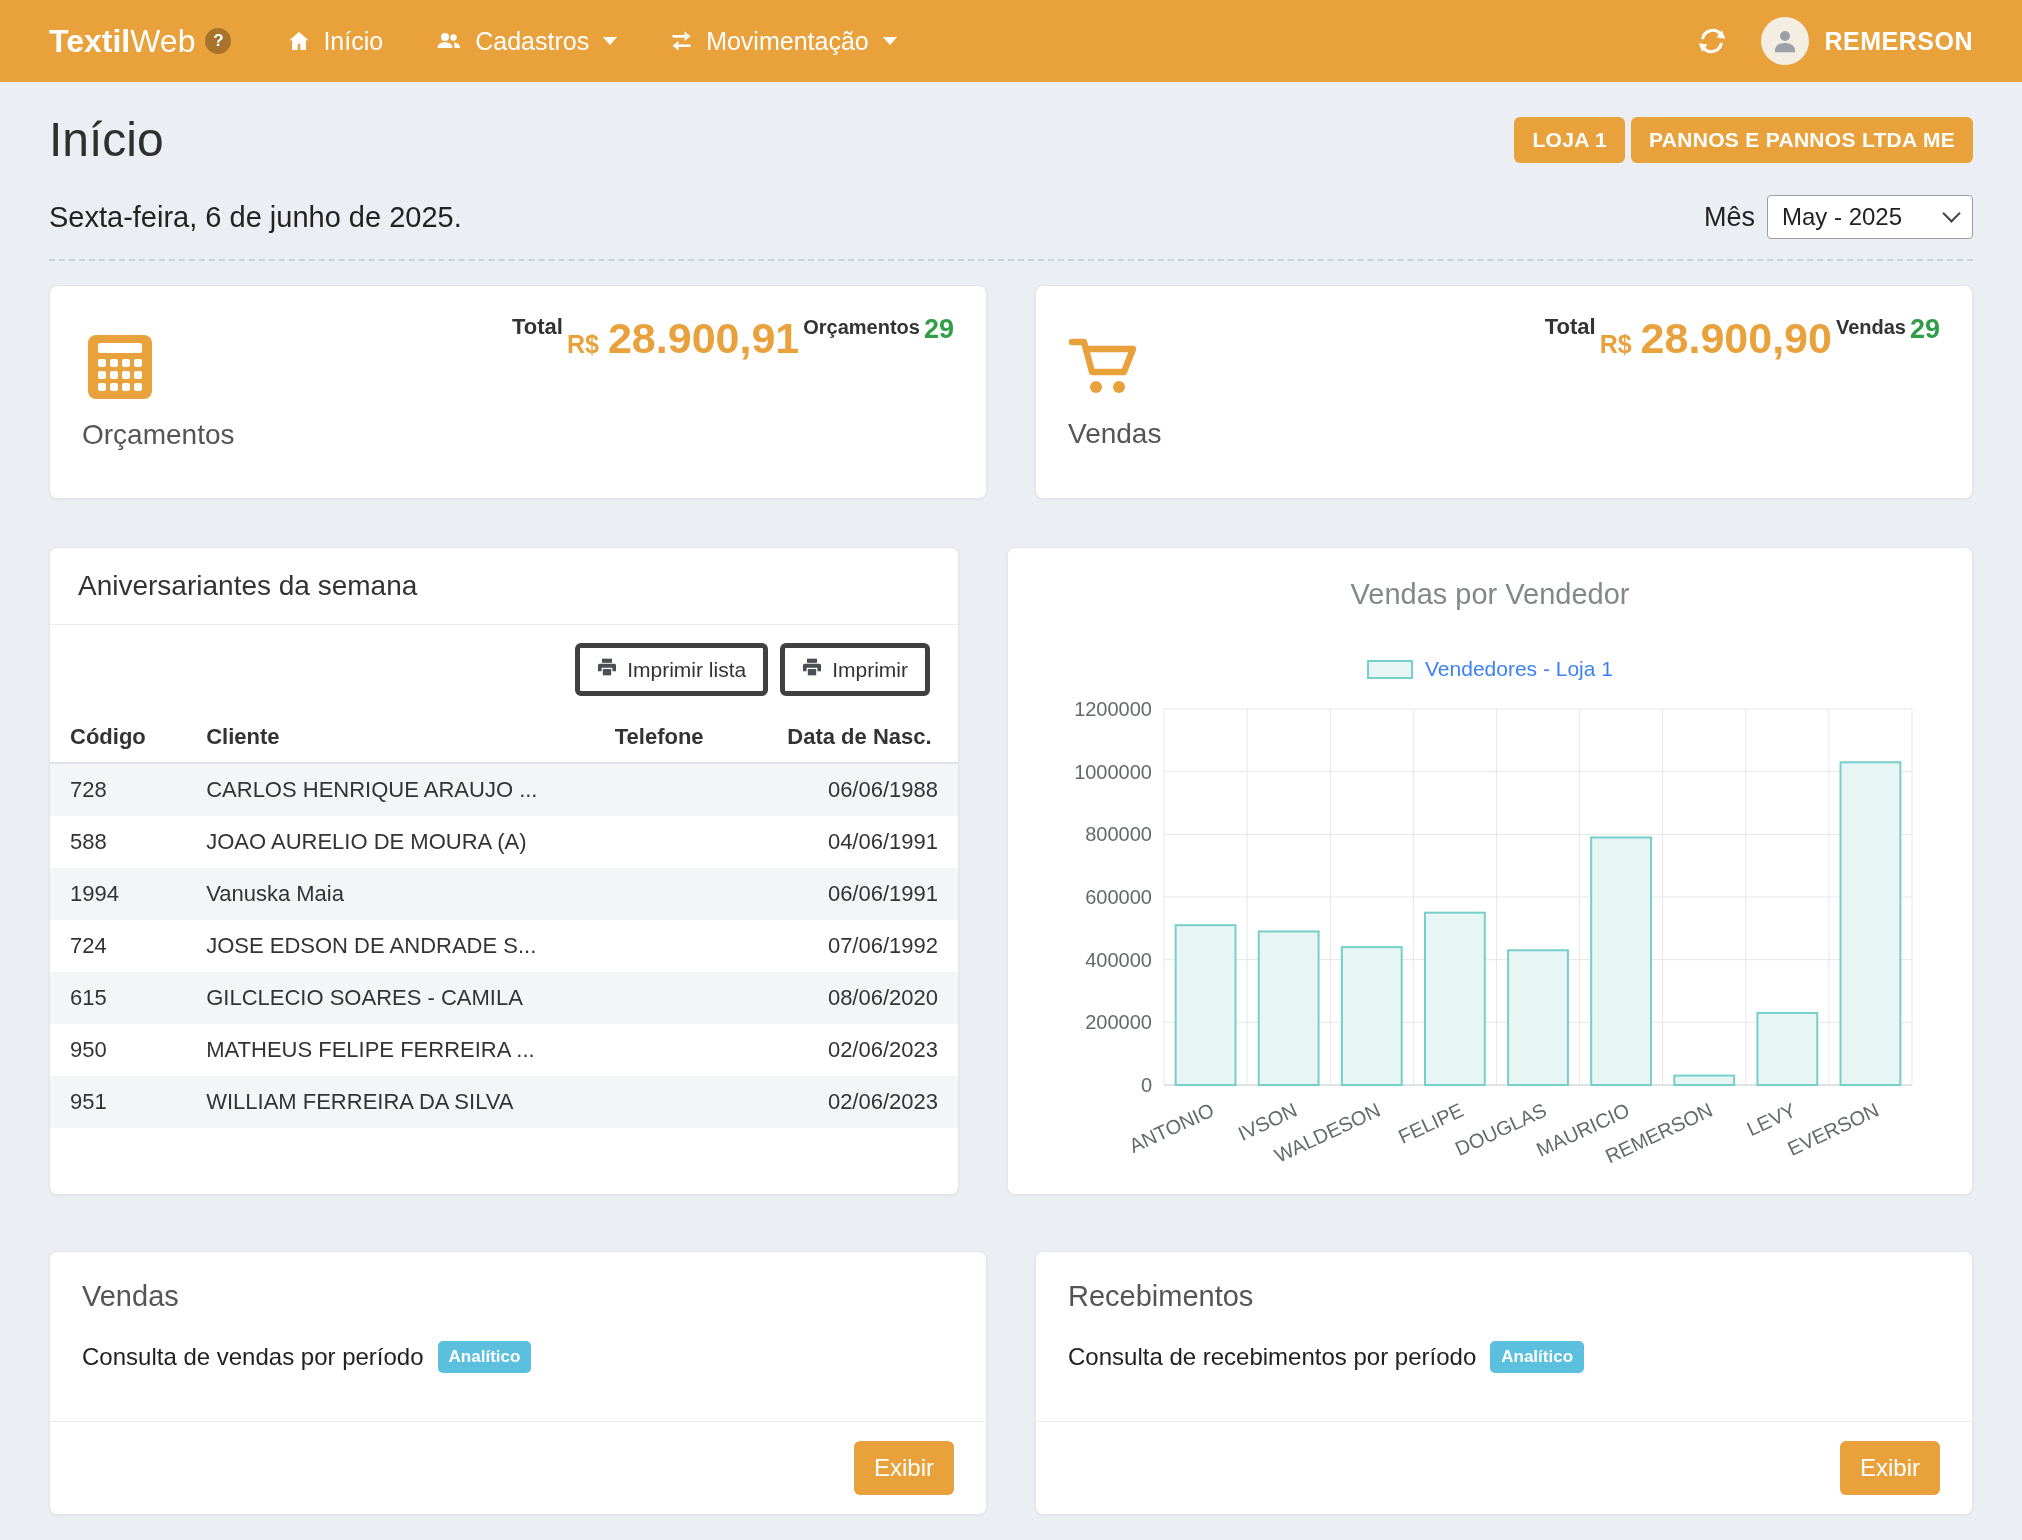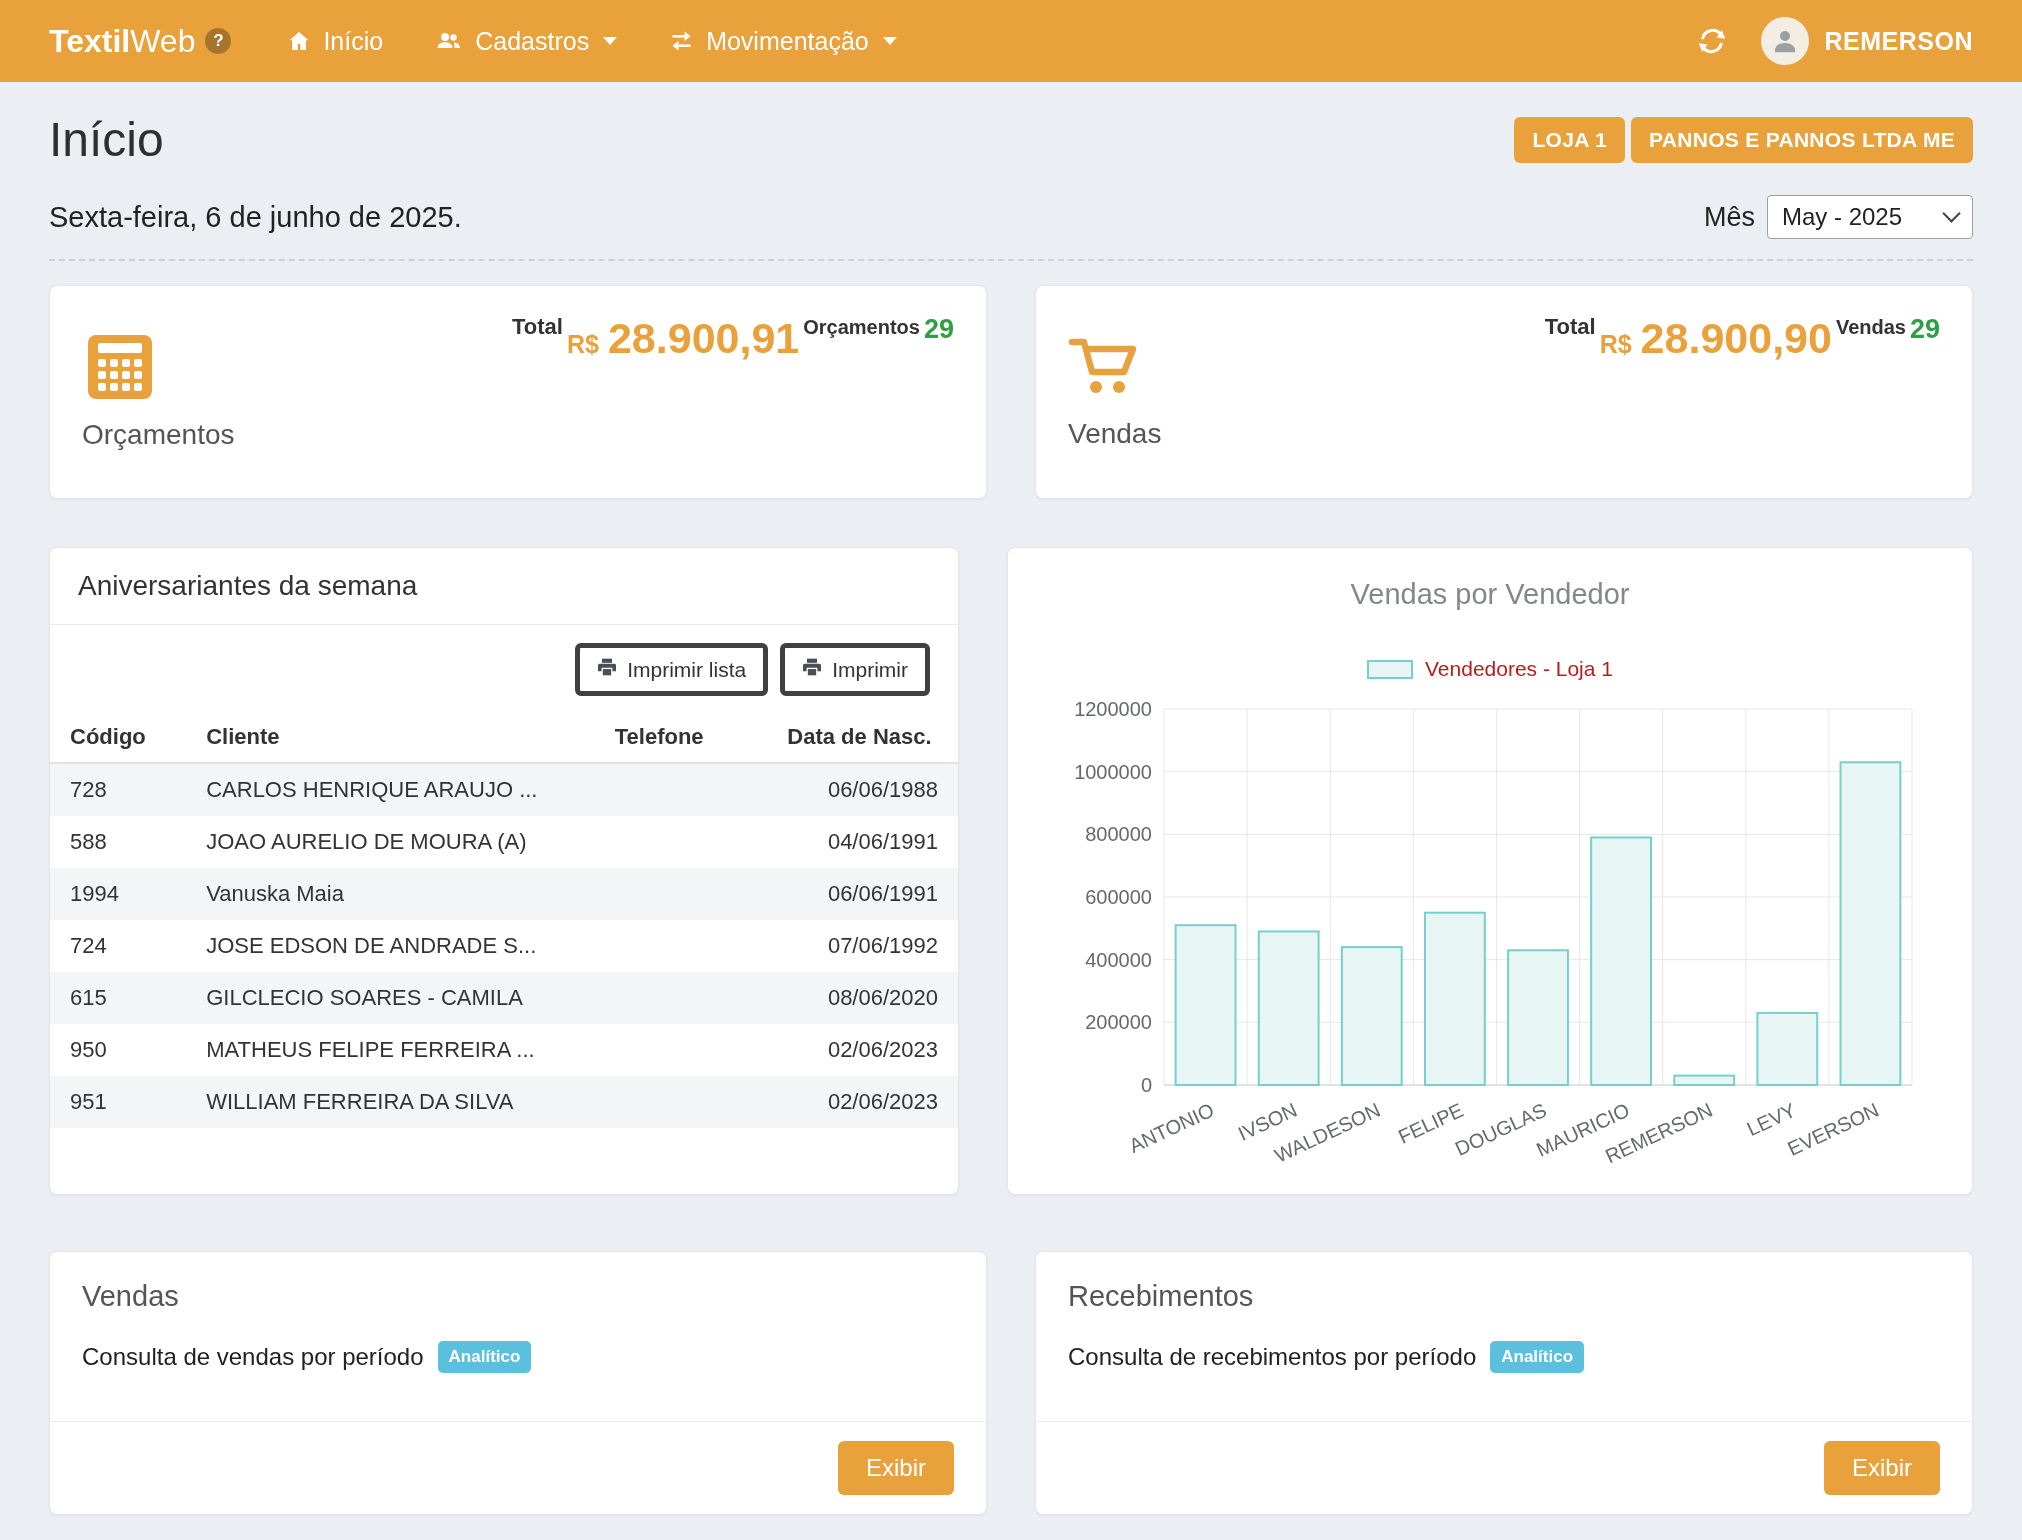--- a/index.html
+++ b/index.html
@@ -100,38 +100,38 @@
   .col-phone { width:19%; text-align:right; }
   .col-birth { width:21%; text-align:right; padding-right:28px; }
   tbody tr { cursor:pointer; }
   tbody tr:nth-child(odd) { background:#f4f5f6; }
   tbody tr.highlight { background:var(--row-highlight, #ecab62); color:#fff; }
 
   
   .chart-panel { padding:26px 28px; }
   .chart-title { text-align:center; font-size:29px; color:#83888d; margin-top:4px; }
   .chart-legend { display:flex; justify-content:center; align-items:center; gap:12px; margin-top:46px;
-                  font-size:21px; color:#b91c1c; }
+                  font-size:21px; color:#3b82f6; }
   .legend-swatch { width:46px; height:19px; }
   .chart-svg { display:block; margin:16px auto 0; }
 
   
   .bottom-row { display:flex; gap:48px; padding:0 49px; margin-top:56px; }
   .bottom-row .panel { flex:1; height:264px; display:flex; flex-direction:column; }
   .bottom-body { padding:28px 32px; flex:1; }
   .bottom-title { font-size:29px; color:#555; font-weight:400; }
   .bottom-text { margin-top:28px; font-size:24px; color:#222; display:flex; align-items:center; gap:14px; }
   .badge-info {
     background:var(--badge-blue, #5bc0de); color:#fff; font-size:17px; font-weight:700;
     padding:6px 11px; border-radius:5px;
   }
   .bottom-footer { border-top:1px solid #e9ebee; padding:19px 32px; display:flex; justify-content:flex-end; }
   .btn-primary {
     background:var(--accent, #e9a13c); color:#fff; border:none; border-radius:6px;
-    font-size:24px; padding:13px 28px; cursor:pointer; font-family:inherit;
+    font-size:24px; padding:13px 20px; cursor:pointer; font-family:inherit;
   }
 </style>
 </head>
 <body>
 
 <div class="navbar">
   <div class="brand">
     <span><b>Textil</b><span class="web">Web</span></span>
     <span class="help-badge">?</span>
   </div>

